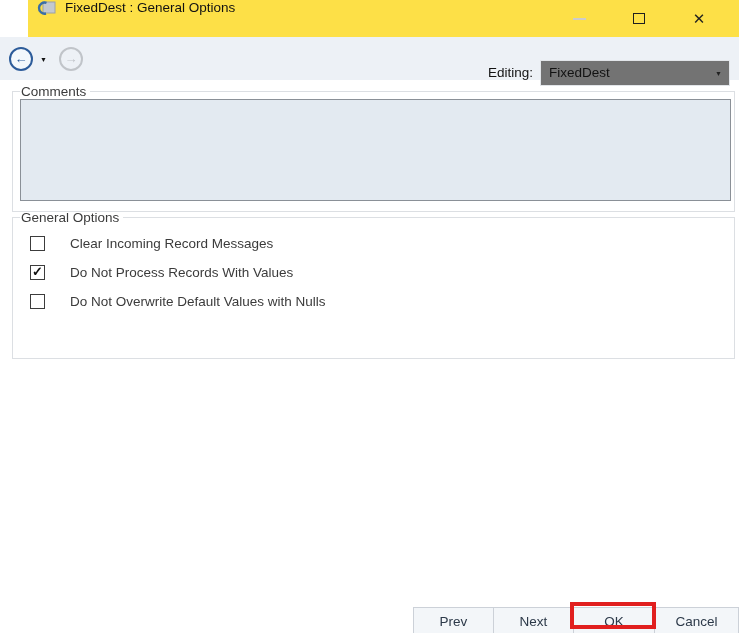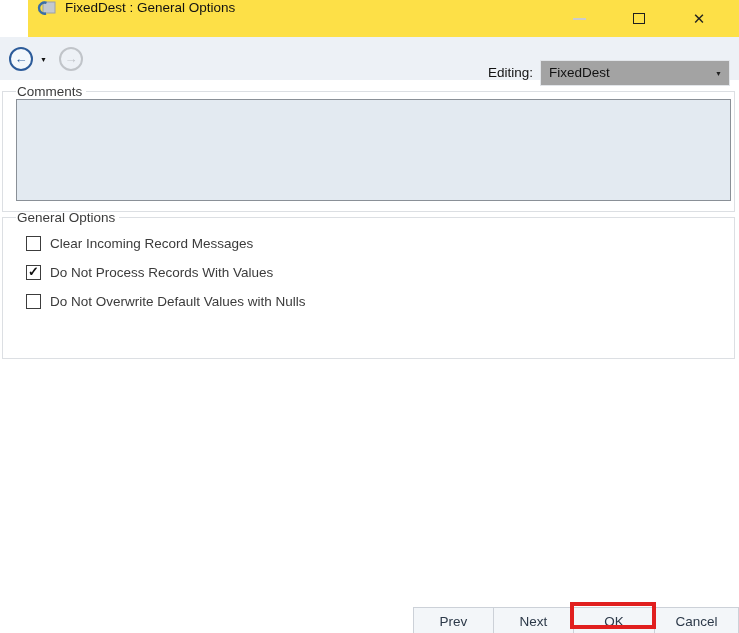--- a/index.html
+++ b/index.html
@@ -39,49 +39,49 @@
     display: flex; align-items: center; justify-content: center;
     font-size: 13px; font-weight: bold; line-height: 1;
   }
   .nav-back { border: 2px solid #2d5c9a; color: #2d5c9a; background: #f3f8fc; }
   .nav-fwd  { border: 2px solid #c0c4c9; color: #c0c4c9; background: transparent; margin-left: 8px; }
   .caret-sm { font-size: 7px; color: #111111; margin: 2px 4px 0 7px; }
   .editing-wrap { margin-left: auto; display: flex; align-items: center; margin-top: 28px; }
   .editing-label { font-size: 13.5px; color: #121212; margin-right: 7px; }
   .editing-combo {
     width: 190px; height: 26px;
-    background: #a3a3a3; border: 1px solid #e2e5e9;
+    background: #737373; border: 1px solid #e2e5e9;
     display: flex; align-items: center;
     padding: 0 20px 0 8px;
     font-size: 13.5px; color: #121212;
     position: relative;
   }
   .combo-caret { position: absolute; right: 7px; top: 9px; font-size: 7px; color: #222222; }
 
   
   fieldset.group {
-    position: absolute; left: 2px; right: 4px;
+    position: absolute; left: 12px; right: 4px;
     border: 1px solid #dcdfe3;
-    margin: 0; padding: 0 3px 3px 13px;
+    margin: 0; padding: 0 3px 3px 7px;
   }
   fieldset.group legend {
     font-size: 13.5px; color: #3b3b3b;
     margin-left: 0; padding: 0 4px 0 1px;
   }
   #comments-group { top: 84px; height: 128px; }
   .comments-area {
     width: 100%; height: 102px;
     background: #e3eaf1;
     border: 1px solid #8a9097;
     font-family: "Liberation Sans", sans-serif;
     font-size: 13px; color: #222222;
     resize: none; outline: none; padding: 4px 6px;
   }
   #options-group { top: 210px; height: 149px; }
-  .opt-row { display: flex; align-items: center; margin: 11px 0 0 10px; height: 18px; }
+  .opt-row { display: flex; align-items: center; margin: 11px 0 0 10px; height: 18px; gap: 16px; }
   .opt-row:first-of-type { margin-top: 9px; }
   .cb {
     width: 15px; height: 15px;
     border: 1px solid #3c3c3c; background: #ffffff;
     display: flex; align-items: center; justify-content: center;
     margin-right: 9px; flex: 0 0 auto;
   }
   .cb .tick { display: none; font-size: 13px; font-weight: bold; color: #111111; line-height: 1; margin-top: -2px; }
   .cb.checked .tick { display: block; }
   .opt-label { font-size: 13.5px; color: #3b3b3b; white-space: nowrap; }

